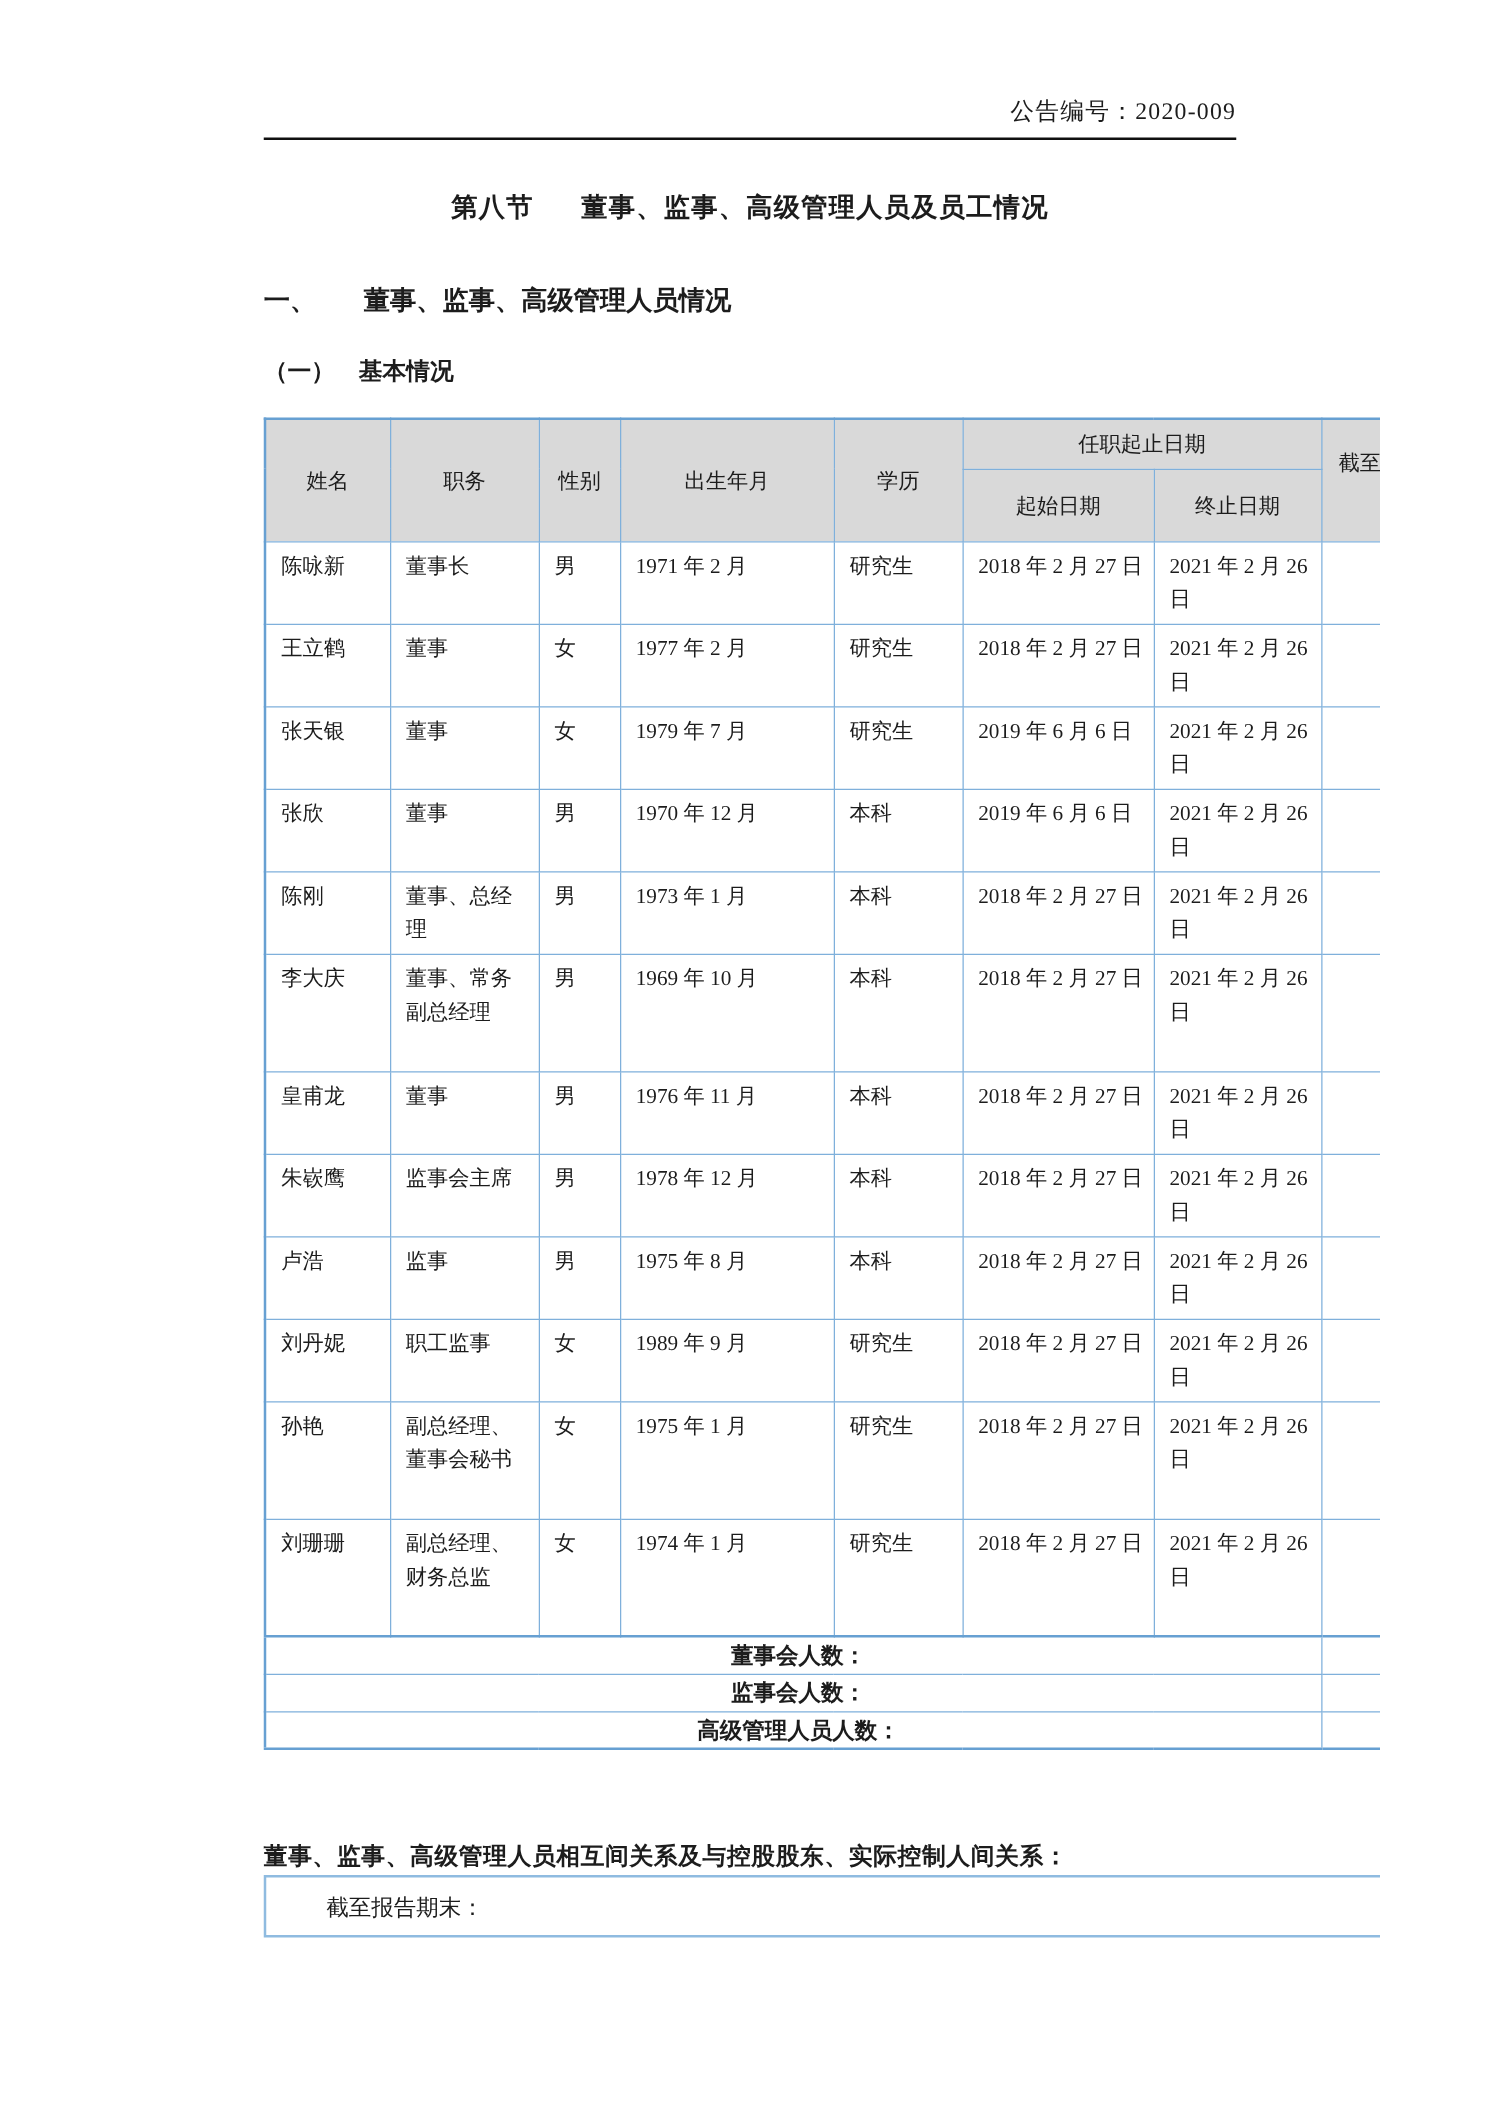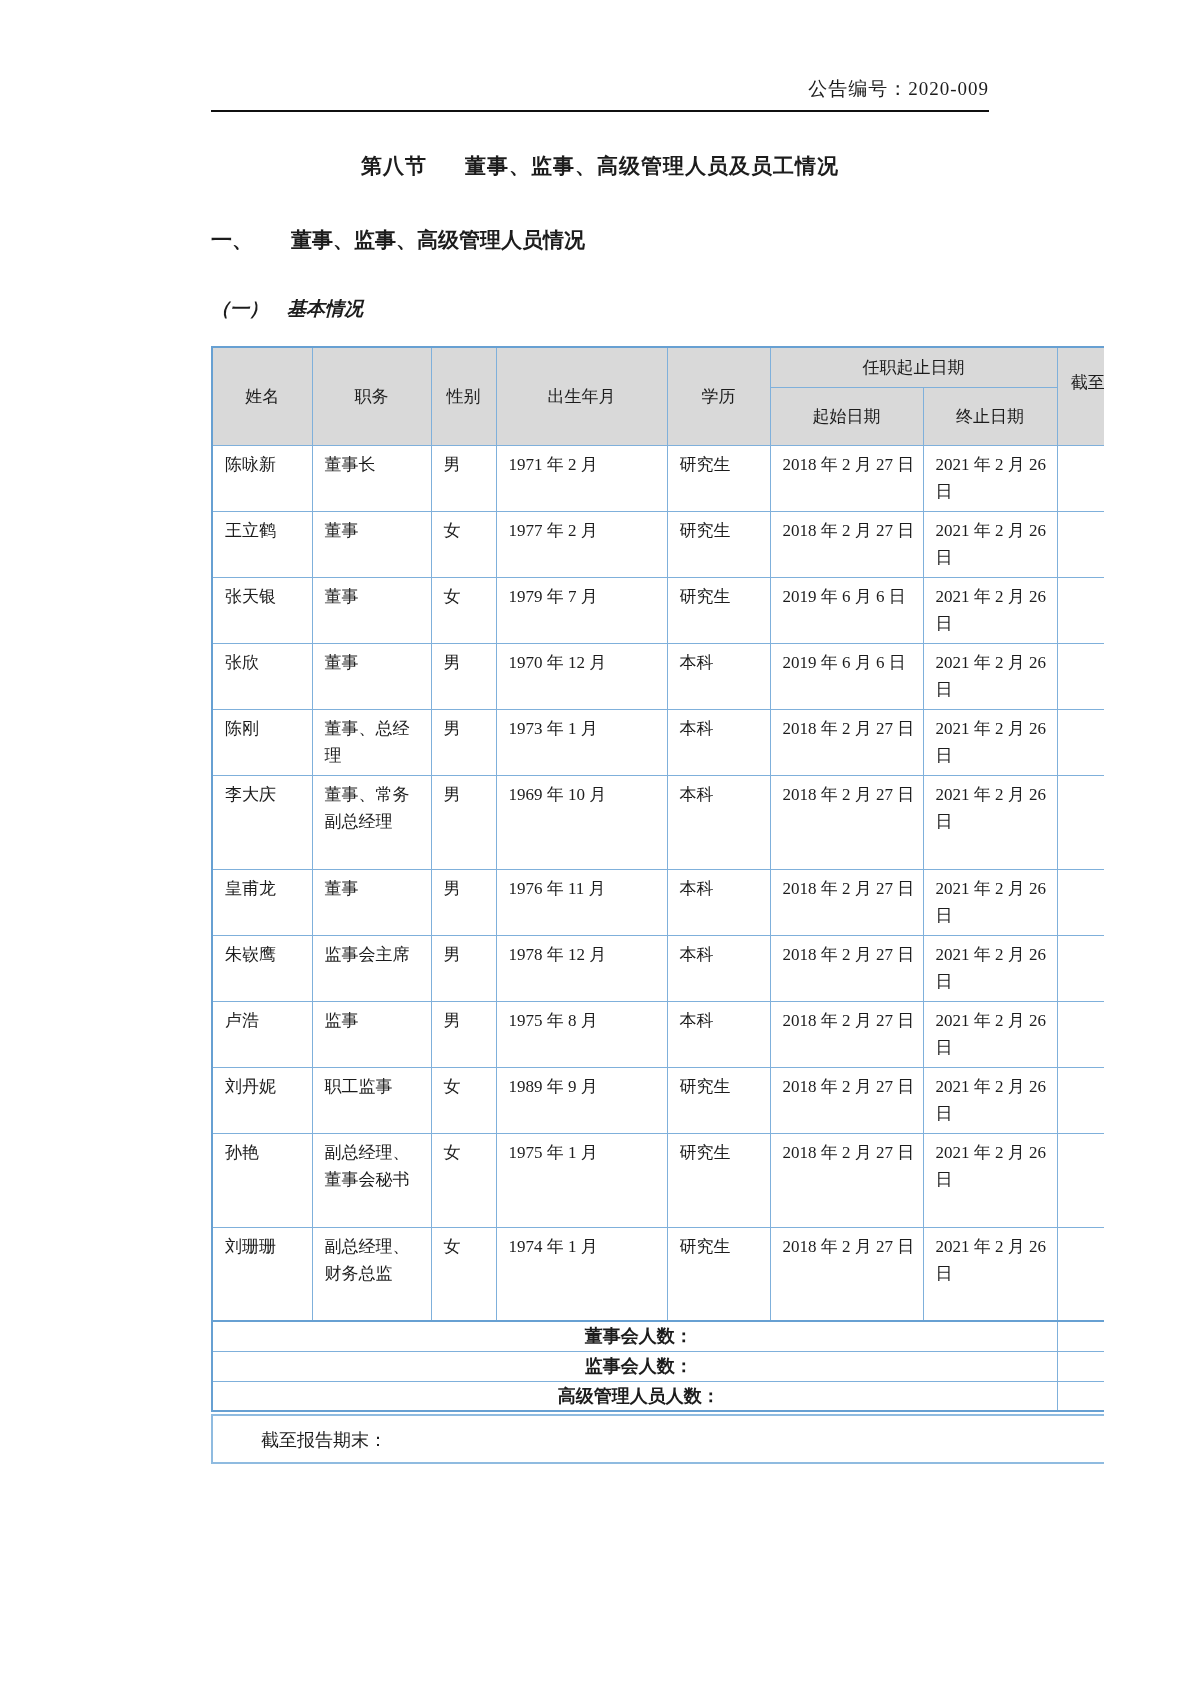--- a/index.html
+++ b/index.html
@@ -37,24 +37,23 @@
   .doc-title .title-prefix { margin-right: 38px; }
 
   .section-1 {
     margin-top: 46px;
     font-size: 21px;
     font-weight: bold;
   }
   .section-1 .sec-num { display: inline-block; width: 80px; }
 
   .section-2 {
-    margin-top: 42px;
+    margin-top: 30px;
     font-size: 19px;
     font-weight: bold;
-    font-style: italic;
   }
   .section-2 .sec-num { display: inline-block; width: 76px; font-weight: bold; }
 
   table.mgmt {
     margin-top: 24px;
     width: 958px;
     border-collapse: collapse;
     table-layout: fixed;
     font-size: 17px;
     border: 2px solid #67a0d2;
@@ -301,19 +300,20 @@
             <td colspan="7" class="sum-label">监事会人数：</td>
             <td class="sum-value">3</td>
           </tr>
           <tr class="summary">
             <td colspan="7" class="sum-label">高级管理人员人数：</td>
             <td class="sum-value">4</td>
           </tr>
         </tbody>
     </table>
 
+    <div class="relations-heading">董事、监事、高级管理人员相互间关系及与控股股东、实际控制人间关系：</div>
     <div class="relations-box">
       <span>截至报告期末：</span>
     </div>
 
   </div>
 
 </div>
 
 </body></html>

